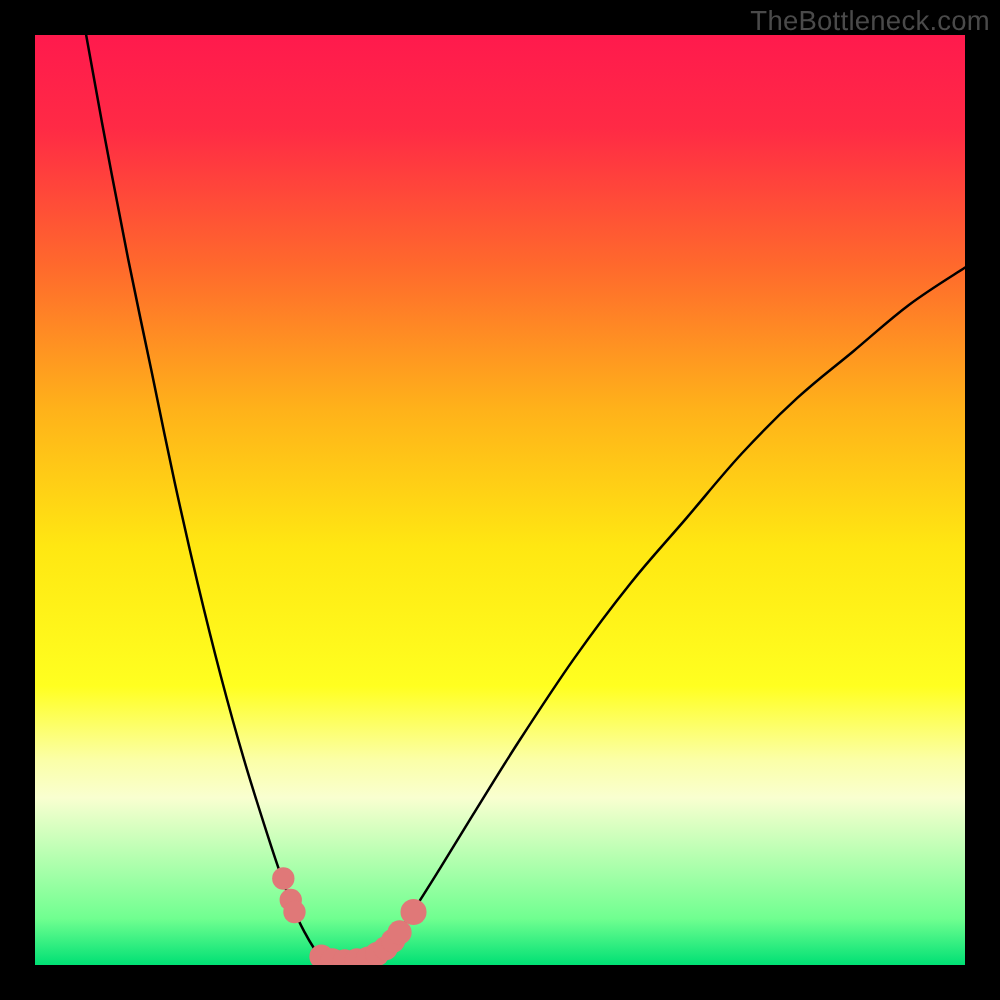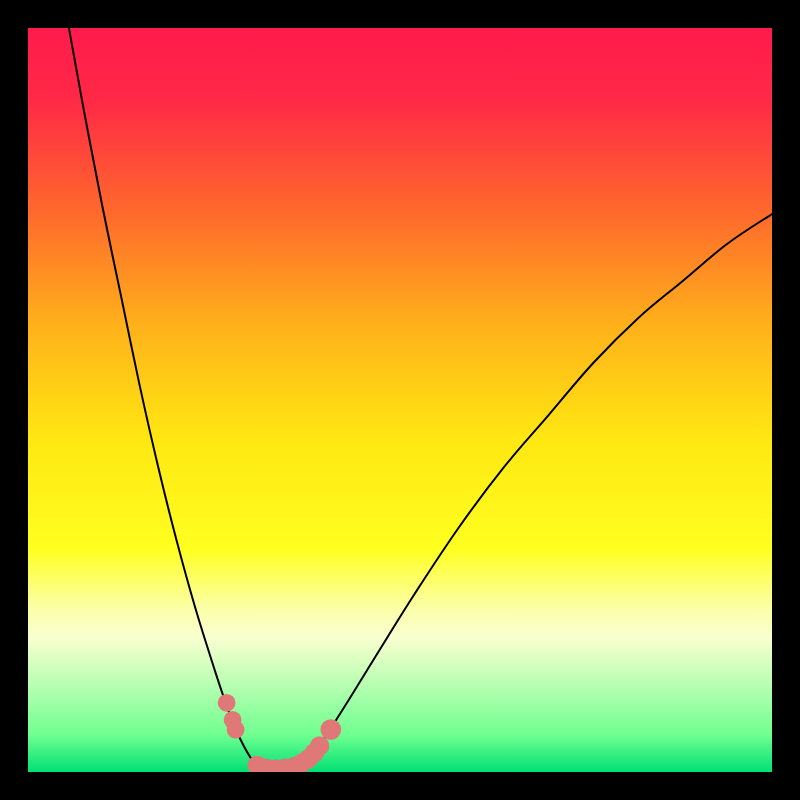--- a/index.html
+++ b/index.html
@@ -35,20 +35,21 @@
     letter-spacing: 0.2px;
     z-index: 50;
     user-select: none;
   }
   svg { display: block; }
 </style>
 </head>
 <body>
 
 <div class="frame">
+  <div class="watermark">TheBottleneck.com</div>
   <div class="plot">
     <svg id="chart-svg" width="744" height="744" viewBox="0 0 744 744">
       <defs>
         <linearGradient id="bg-grad" x1="0" y1="0" x2="0" y2="1">
             <stop offset="0%" stop-color="#ff1a4d"></stop>
             <stop offset="10%" stop-color="#ff2a45"></stop>
             <stop offset="25%" stop-color="#ff6a2c"></stop>
             <stop offset="40%" stop-color="#ffb11a"></stop>
             <stop offset="55.00000000000001%" stop-color="#ffe712"></stop>
             <stop offset="70%" stop-color="#ffff20"></stop>

